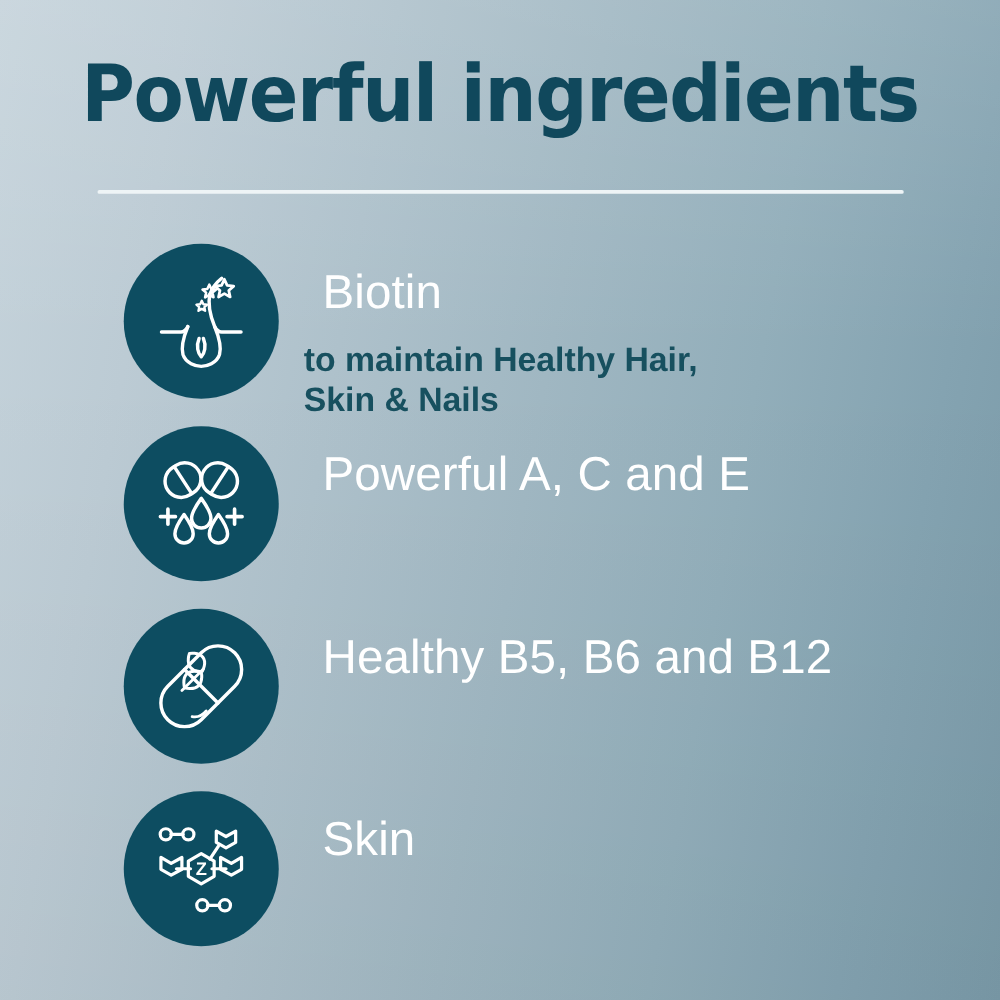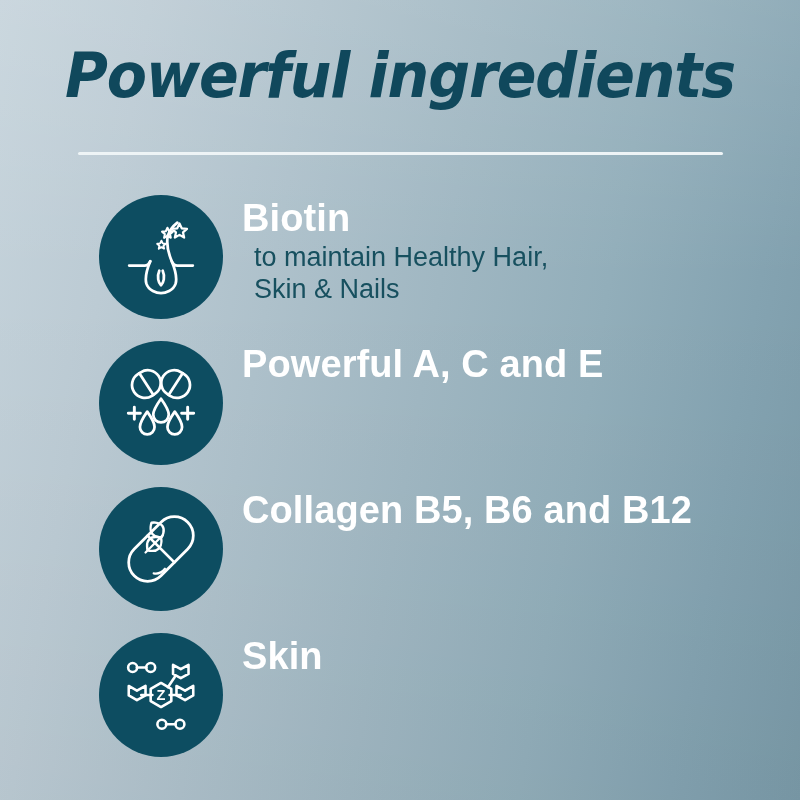--- a/index.html
+++ b/index.html
@@ -24,21 +24,20 @@
     overflow: hidden;
   }
 
   
   .title-wrap {
     position: absolute;
     left: 0;
     top: 44px;
     width: 800px;
     text-align: center;
-    font-style: italic;
   }
   .title {
     display: block;
     margin: 0;
     font-family: "DejaVu Sans", sans-serif;
     font-weight: 700;
     font-size: 63px;
     line-height: 1.0;
     letter-spacing: -1.2px;
     color: #10485c;
@@ -88,35 +87,35 @@
     display: block;
   }
   .txt {
     flex: 1 1 auto;
     padding-left: 19px;
     padding-top: 3px;
     min-width: 0;
   }
   .head {
     display: block;
-    margin: 0;
+    margin: 16px;
     font-size: 38px;
     line-height: 44px;
-    font-weight: 700;
+    font-weight: 400;
     color: #ffffff;
     letter-spacing: 0.1px;
     white-space: nowrap;
   }
   .desc {
     display: block;
-    margin: 12px;
+    margin: 1px;
     margin-top: 1px;
     font-size: 27px;
     line-height: 32px;
-    font-weight: 400;
+    font-weight: 700;
     color: #17505f;
     white-space: pre-line;
   }
 </style>
 </head>
 <body>
 
 <div id="poster">
 
   <div class="title-wrap">
@@ -185,21 +184,21 @@
             <path d="M28 50 H72"></path>
             <path d="M64 76 C68.5 73 70 68 69.5 63" stroke-width="2.6"></path>
           </g>
 
           <path d="M50 37 C50 37 41 34 36.5 38.5 C32 43 34.5 51.5 34.5 51.5 C34.5 51.5 43 54 47.5 49.5 C52 45 50 37 50 37 Z" stroke-width="2.8"></path>
           <path d="M51 36 C51 36 55.5 28 51.5 23 C47.5 18 39 19.5 39 19.5 C39 19.5 36 27.5 40 32.5 C44 37.5 51 36 51 36 Z" stroke-width="2.8"></path>
           <path d="M32 54 L52 34" stroke-width="2.6"></path>
         </svg>
       </div>
       <div class="txt">
-        <span class="head">Collagen B5, B6 and B12</span>
+        <span class="head">Healthy B5, B6 and B12</span>
       </div>
     </div>
 
     <div class="item">
       <div class="badge">
         <svg viewBox="0 0 100 100" fill="none" stroke="#ffffff" stroke-width="3.0" stroke-linecap="round" stroke-linejoin="round">
 
           <path d="M40 50 H27"></path>
           <path d="M60 50 H73"></path>
           <path d="M58 41 L66 29"></path>

